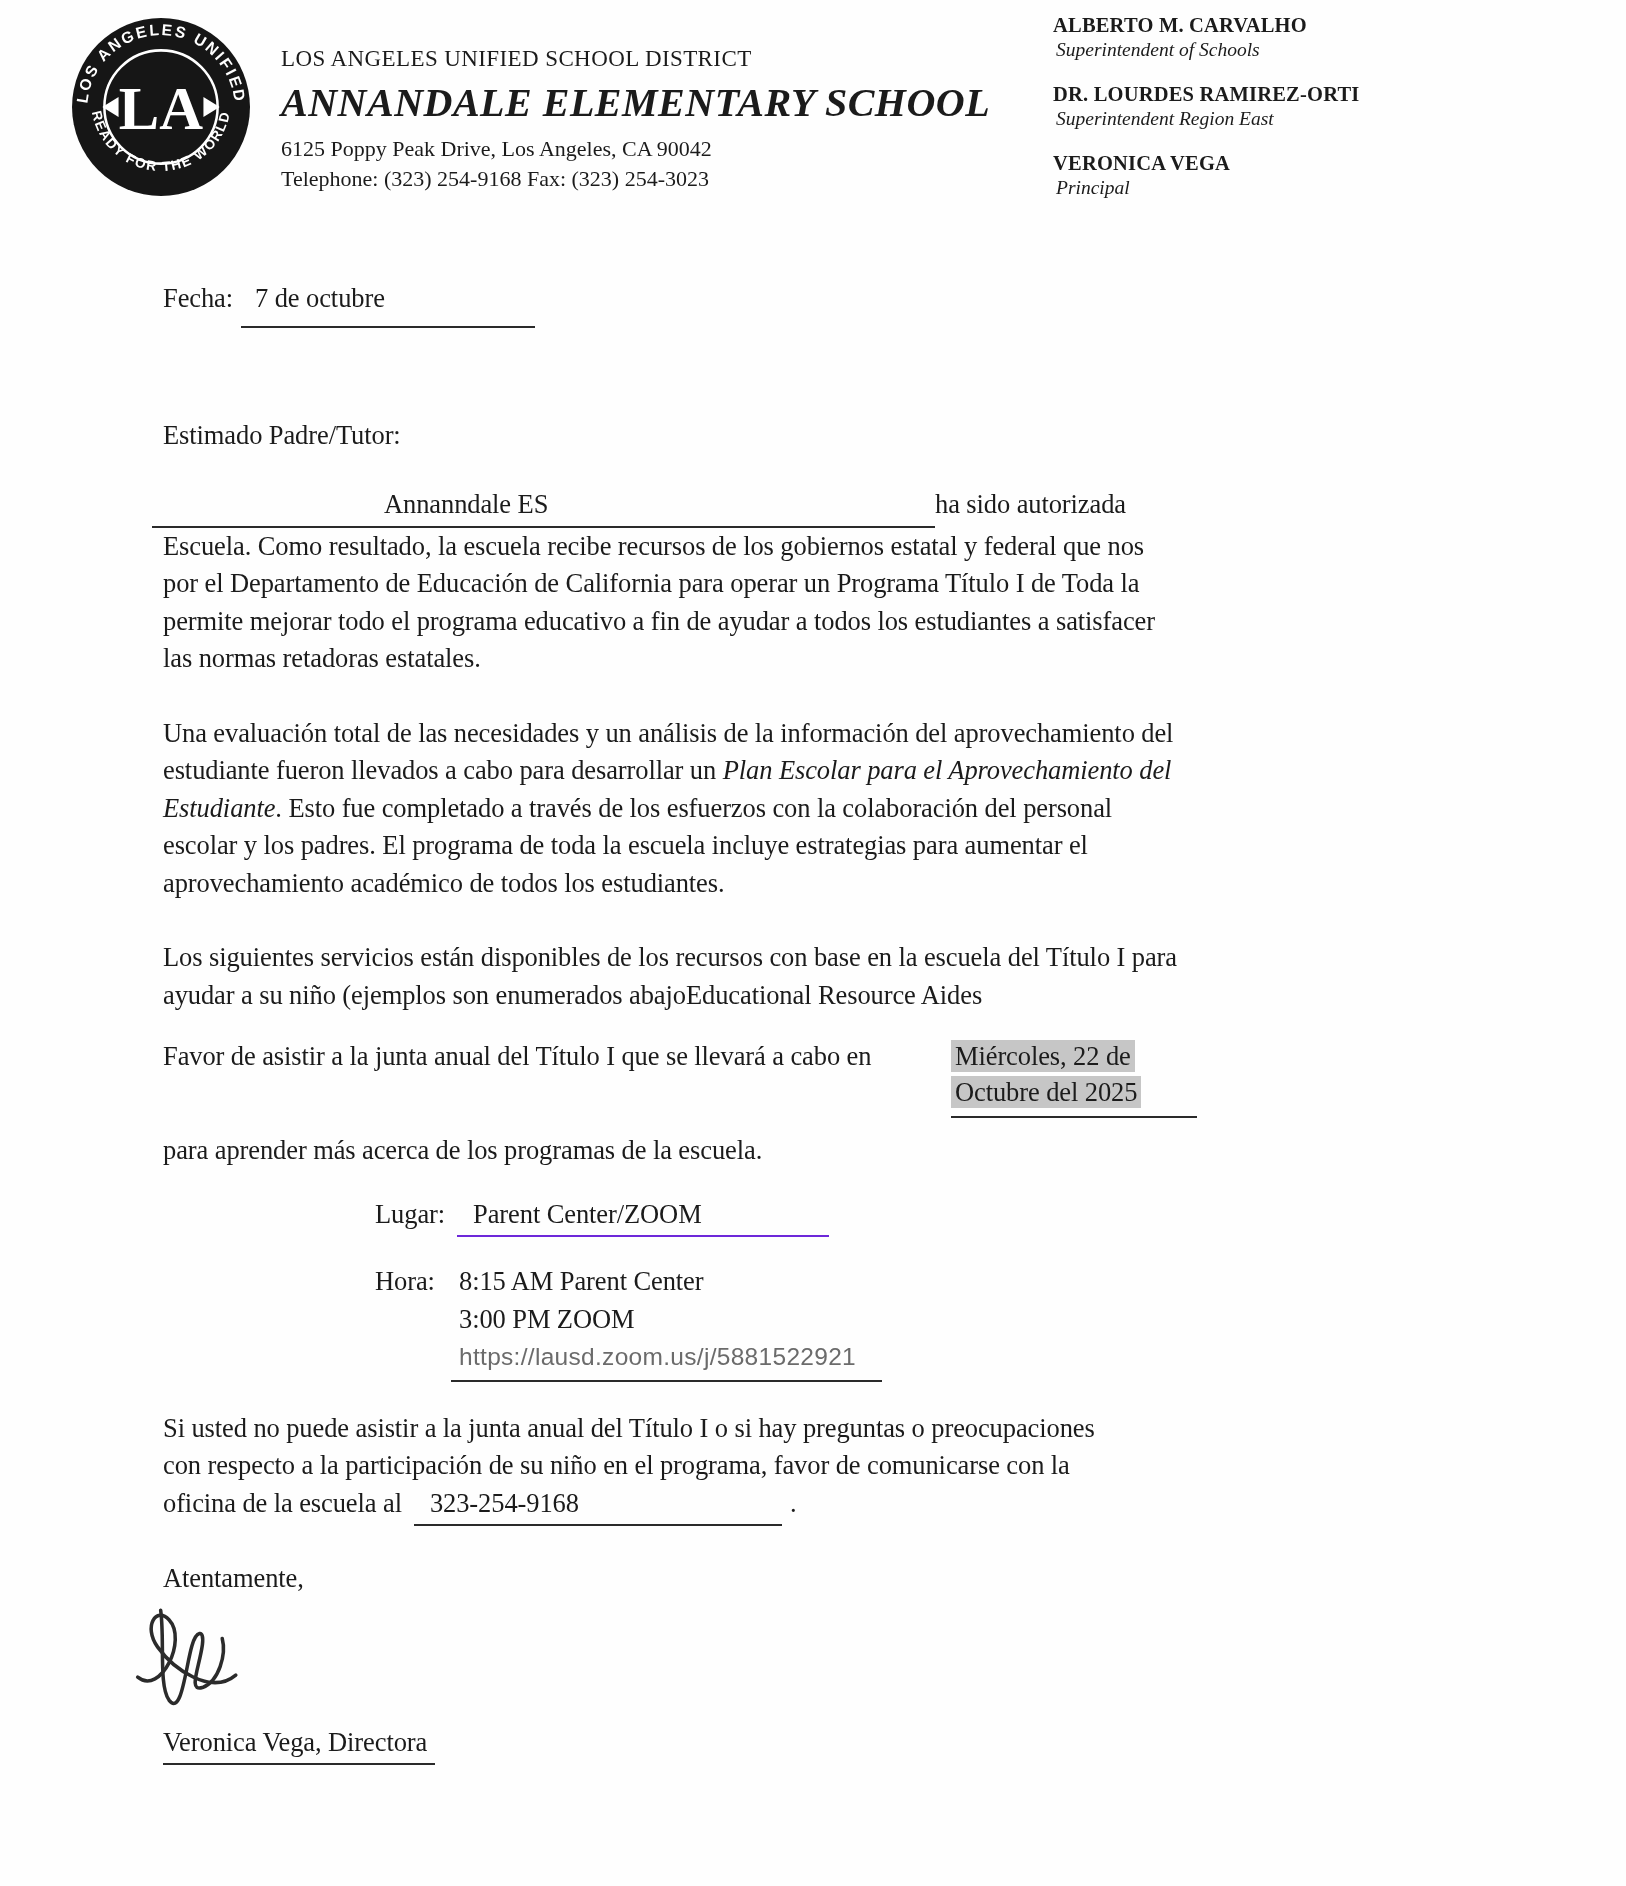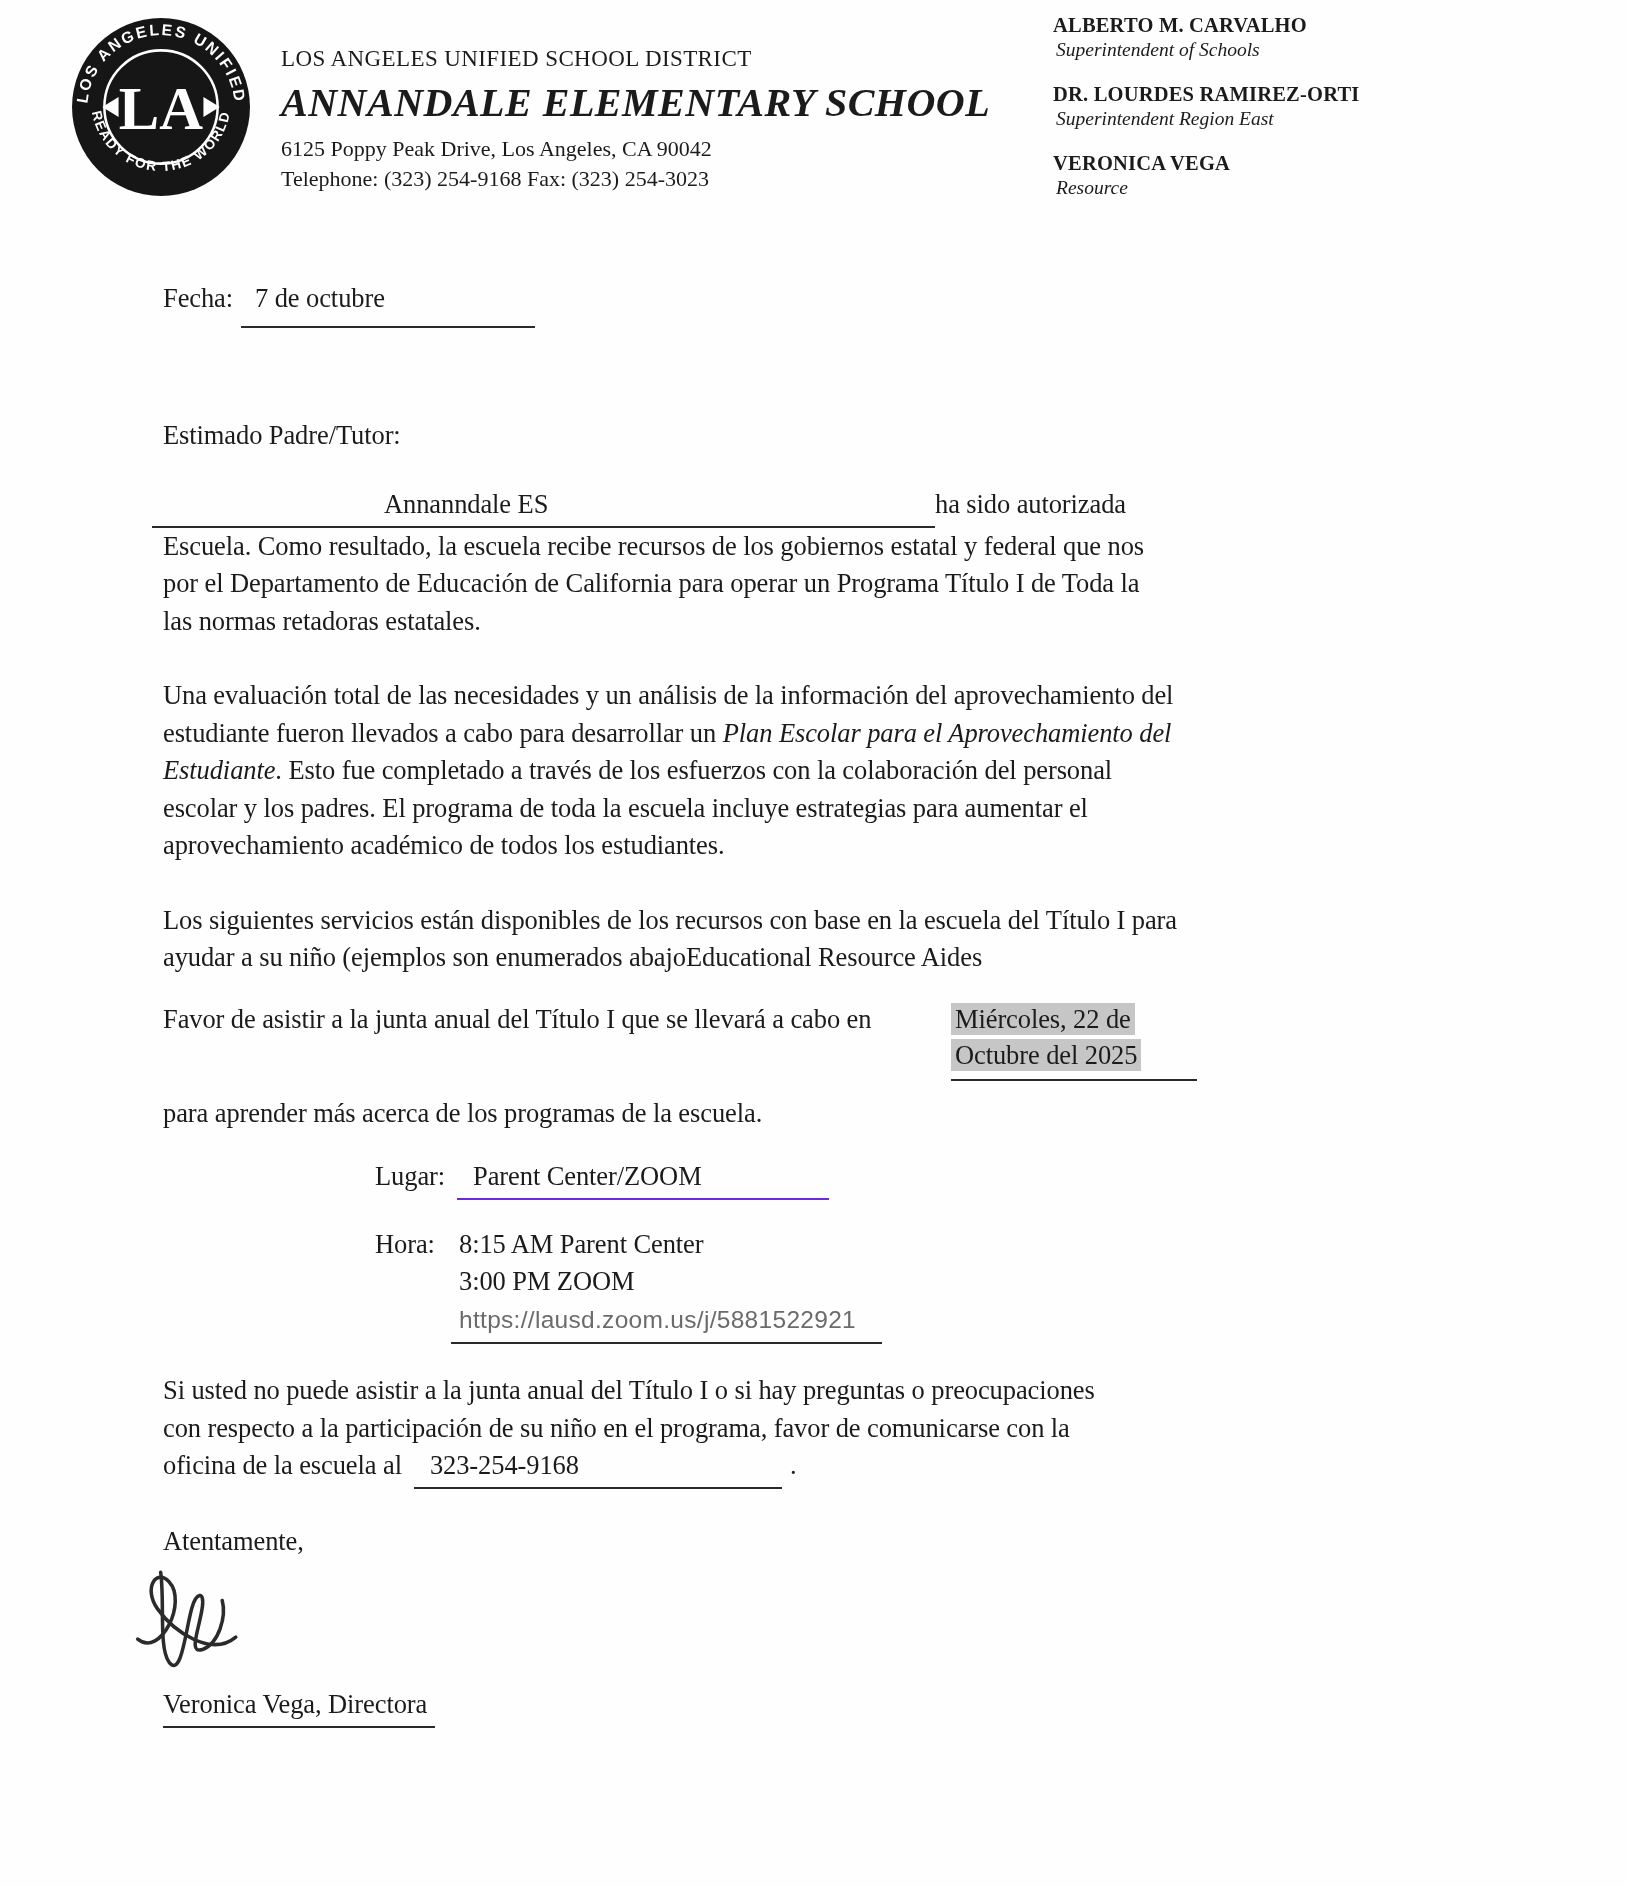--- a/index.html
+++ b/index.html
@@ -130,21 +130,21 @@
     <div class="official">
       <div class="o-name">ALBERTO M. CARVALHO</div>
       <div class="o-title">Superintendent of Schools</div>
     </div>
     <div class="official">
       <div class="o-name">DR. LOURDES RAMIREZ-ORTI</div>
       <div class="o-title">Superintendent Region East</div>
     </div>
     <div class="official">
       <div class="o-name">VERONICA VEGA</div>
-      <div class="o-title">Resource</div>
+      <div class="o-title">Principal</div>
     </div>
   </div>
 
   <div class="content">
 
     <div class="fecha">
       <span>Fecha:</span>
       <span class="fecha-value">7 de octubre</span>
     </div>
 
@@ -153,20 +153,21 @@
     <div class="p1-first">
       <span class="school-blank">
         <span>Annanndale ES</span>
       </span>
       <span class="p1-rest">ha sido autorizada</span>
     </div>
 
     <p class="para cont">
       <span class="line">Escuela.  Como resultado, la escuela recibe recursos de los gobiernos estatal y federal que nos</span>
       <span class="line">por el Departamento de Educación de California para operar un Programa Título I de Toda la</span>
+      <span class="line">permite mejorar todo el programa educativo a fin de ayudar a todos los estudiantes a satisfacer</span>
       <span class="line">las normas retadoras estatales.</span>
     </p>
 
     <p class="para">
       <span class="line">Una evaluación total de las necesidades y un análisis de la información del aprovechamiento del</span>
       <span class="line"><span>estudiante fueron llevados a cabo para desarrollar un </span><em>Plan Escolar para el Aprovechamiento del</em></span>
       <span class="line"><em>Estudiante</em><span>.  Esto fue completado a través de los esfuerzos con la colaboración del personal</span></span>
       <span class="line">escolar y los padres.  El programa de toda la escuela incluye estrategias para aumentar el</span>
       <span class="line">aprovechamiento académico de todos los estudiantes.</span>
     </p>

